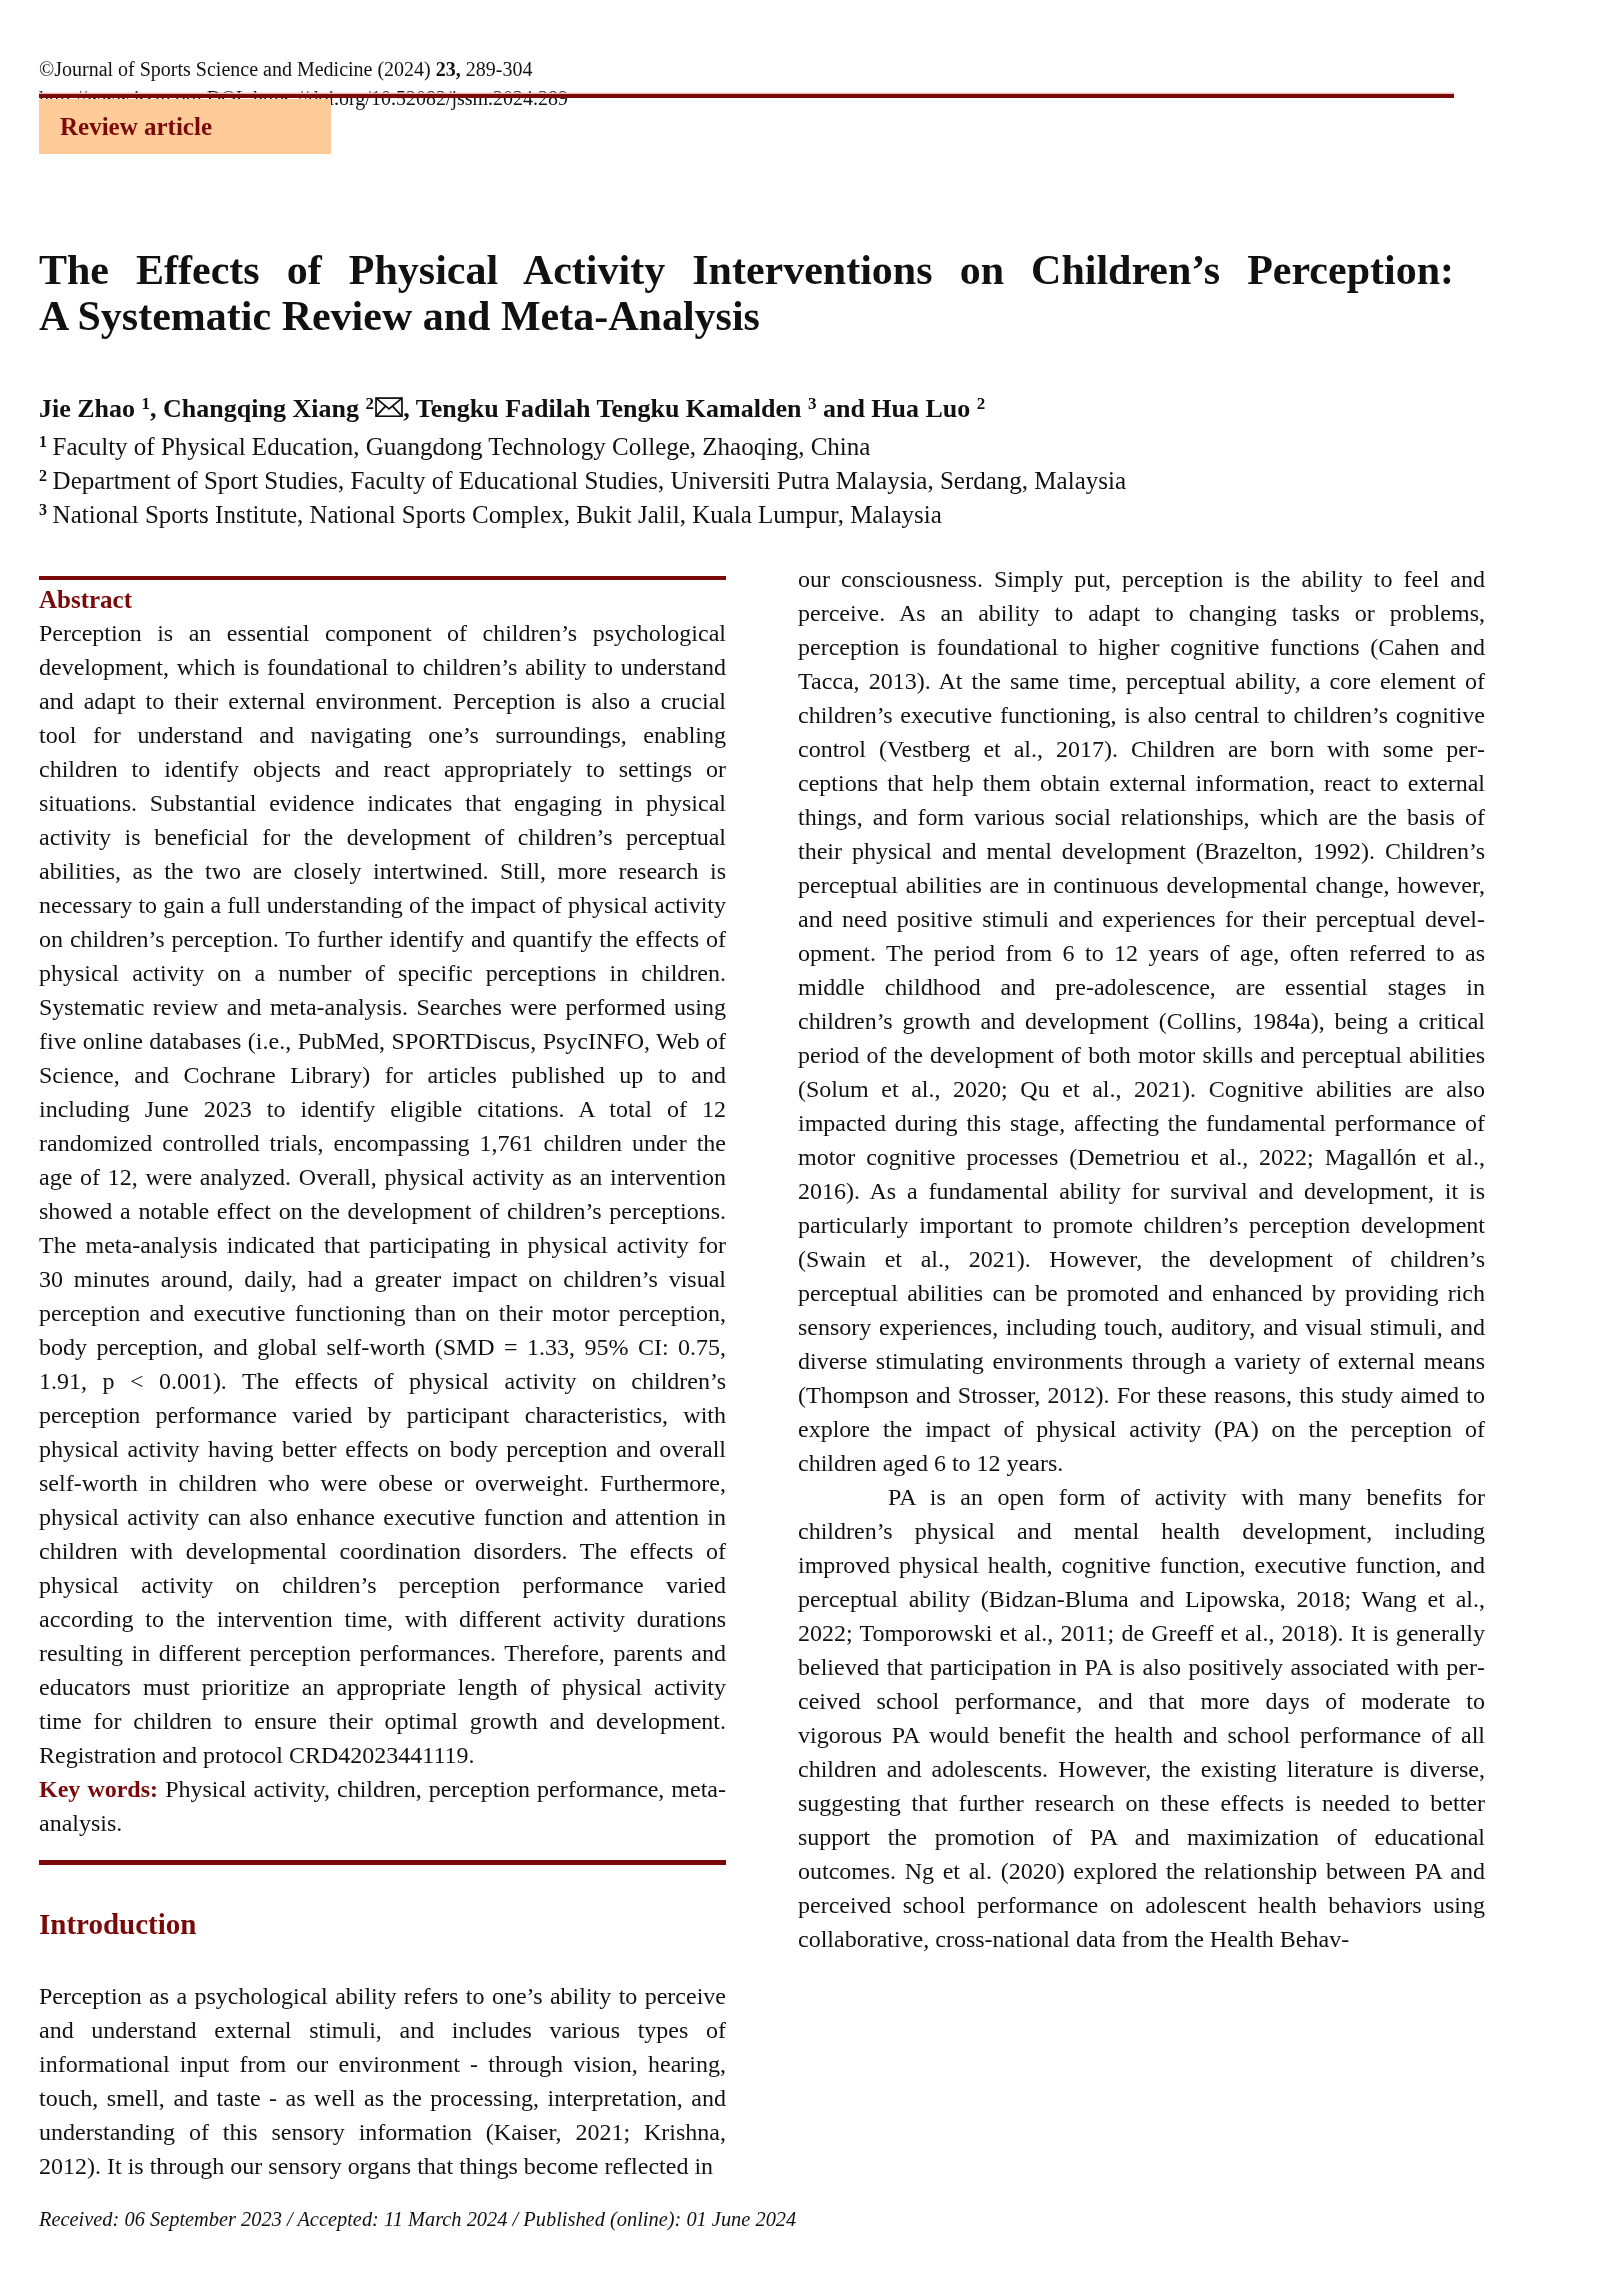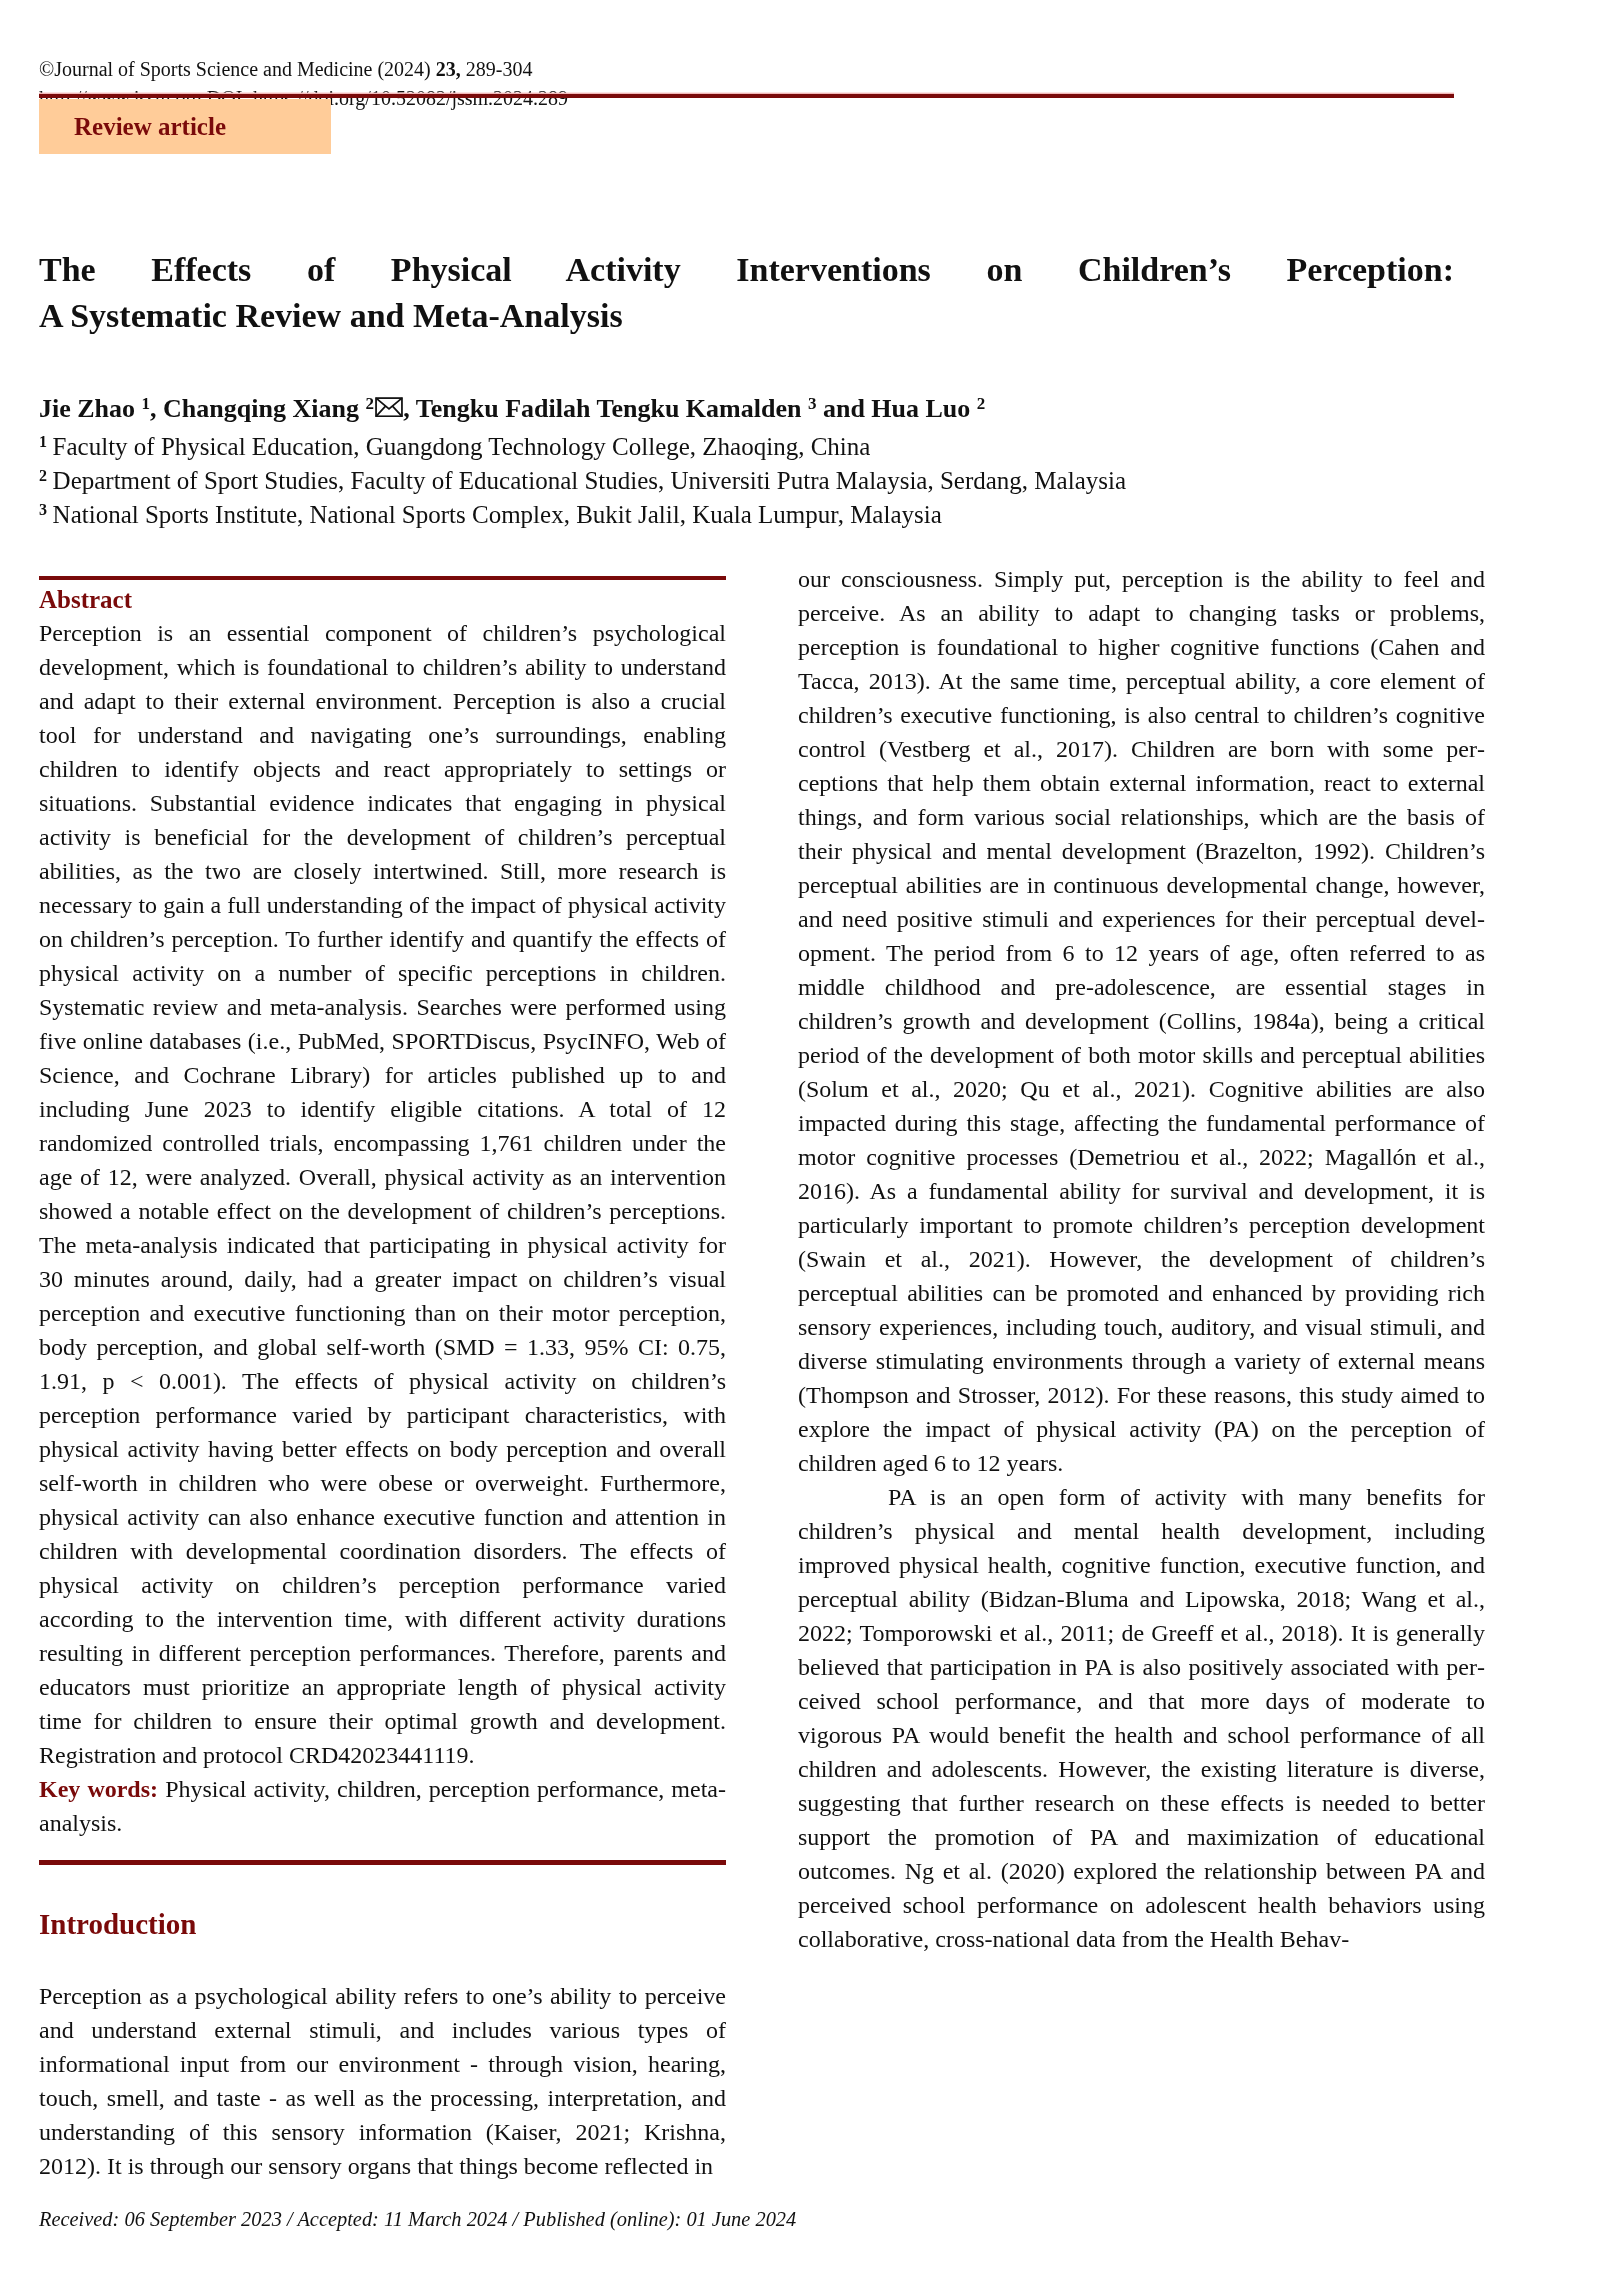--- a/index.html
+++ b/index.html
@@ -30,33 +30,33 @@
     left: 39px; top: 94px;
     width: 1415px; height: 4.2px;
     background: #7a0a0a;
     box-shadow: 0 -1.4px 0 #f2b8b8;
   }
   .article-type {
     left: 39px; top: 99px;
     width: 292px; height: 55px;
     background: #ffcc99;
     box-sizing: border-box;
-    padding-left: 35px;
+    padding-left: 21px;
     display: flex; align-items: center;
     font-weight: bold;
     font-size: 25px;
     color: #7a0a0a;
   }
 
   
   .title {
     left: 39px; top: 247px;
     width: 1415px;
     font-weight: bold;
-    font-size: 34px;
+    font-size: 42px;
     line-height: 46px;
   }
   .title .line1 {
     display: block;
     text-align: justify;
     text-align-last: justify;
   }
   .title .line2 { display: block; }
 
   

